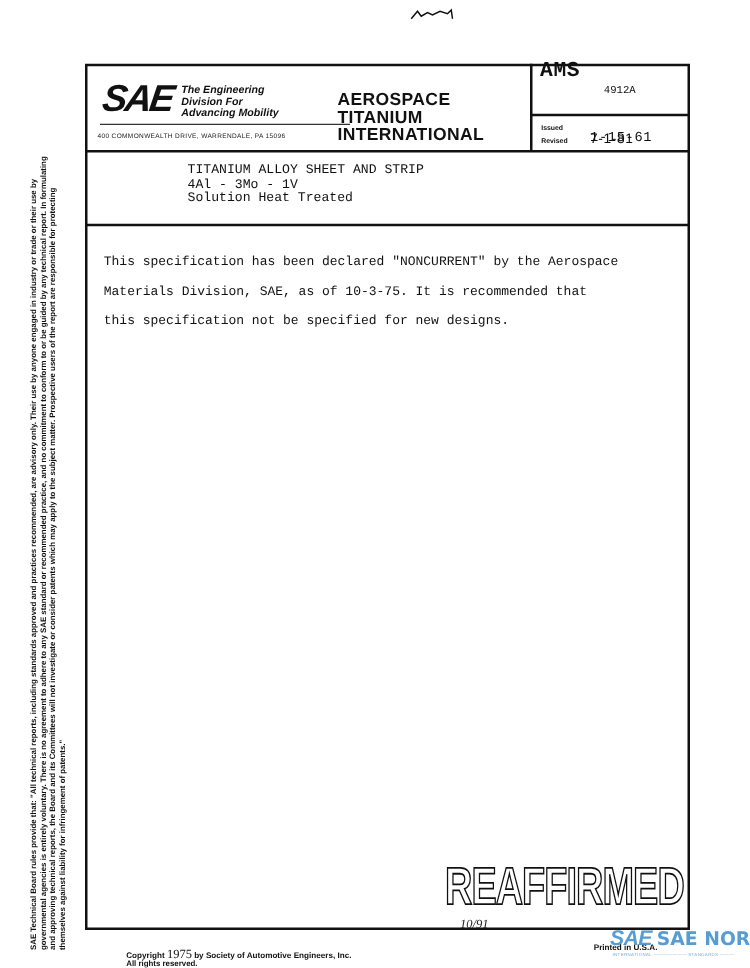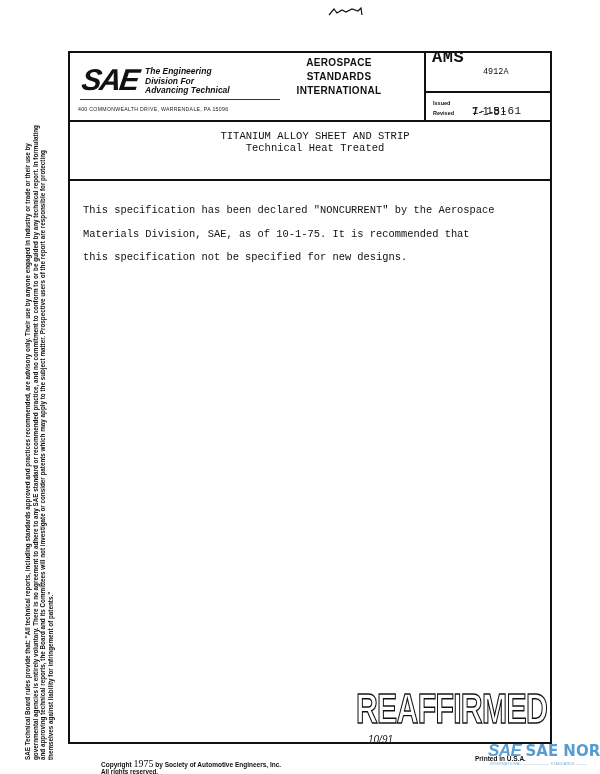--- a/index.html
+++ b/index.html
@@ -6,33 +6,33 @@
   body { width:600px; height:774px; background:#ffffff; position:relative; overflow:hidden; font-family:"Liberation Sans", sans-serif; color:#111; }
   .abs { position:absolute; }
   .frame { left:68px; top:51px; width:484px; height:693px; border:2px solid #111; box-sizing:border-box; }
   .hline { position:absolute; height:2px; background:#111; }
   .vline { position:absolute; width:2px; background:#111; }
   .sae-logo { left:82px; top:66px; font-family:"Liberation Sans", sans-serif; font-weight:900; font-style:italic; font-size:30px; letter-spacing:-2px; color:#111; line-height:28px; transform:skewX(-8deg); }
   .sae-logo span { display:inline-block; }
   .tagline { left:145px; top:67px; font-size:8.5px; font-style:italic; font-weight:bold; line-height:9.5px; color:#111; }
   .logo-rule { left:80px; top:99px; width:200px; height:1px; background:#333; }
   .address { left:78px; top:106px; font-size:5.2px; letter-spacing:0.3px; color:#222; white-space:nowrap; }
-  .aero-title { left:270px; top:56px; width:138px; text-align:center; font-size:10px; font-weight:bold; line-height:14px; letter-spacing:0.3px; }
+  .aero-title { left:270px; top:72px; width:138px; text-align:left; font-size:14px; font-weight:bold; line-height:14px; letter-spacing:0.3px; }
   .ams-label { left:432px; top:48px; font-size:17px; font-weight:900; letter-spacing:0.5px;font-family:Liberation Mono, monospace; }
   .ams-number { left:483px; top:67px; font-family:"Liberation Mono", monospace; font-size:8.5px; }
   .issued-lbl { left:433px; top:100px; font-size:5.5px; font-weight:bold; }
   .revised-lbl { left:433px; top:110px; font-size:5.5px; font-weight:bold; }
   .issued-val { left:472px; top:105px; font-family:"Liberation Mono", monospace; font-size:11px; letter-spacing:0.5px; }
   .revised-val { left:472px; top:105px; font-family:Liberation Sans, sans-serif; font-size:11px; letter-spacing:0.5px; }
-  .doc-title { left:150px; top:131px; width:330px; text-align:center; font-family:"Liberation Mono", monospace; font-size:10.5px; line-height:11.5px; color:#111; }
+  .doc-title { left:150px; top:131px; width:330px; font-family:"Liberation Mono", monospace; font-size:10.5px; line-height:11.5px; color:#111; }
   .body-text { left:83px; top:199px; width:460px; font-family:"Liberation Mono", monospace; font-size:10.4px; line-height:23.5px; color:#111; }
   .body-text p { margin:0 0 10px 0; white-space:pre-wrap; }
   .sidebar-note { left:24px; top:760px; width:640px; transform:rotate(-90deg); transform-origin:0 0; font-size:6.3px; line-height:7.5px; color:#111; font-weight:bold; }
   .reaffirmed { left:356px; top:686px; font-family:"Liberation Sans", sans-serif; font-size:42px; font-weight:bold; letter-spacing:-1px; color:#fff; -webkit-text-stroke:1.4px #111; transform:scaleX(0.72); transform-origin:0 0; line-height:46px; }
-  .reaffirm-date { left:368px; top:734px; font-style:italic; font-size:10px; color:#222; font-family:Liberation Sans, sans-serif; }
+  .reaffirm-date { left:368px; top:734px; font-style:italic; font-size:10px; color:#222; font-family:Liberation Serif, serif; }
   .copyright { left:101px; top:758px; font-size:6.5px; font-weight:bold; color:#111; white-space:nowrap; }
   .copyright .yr { font-family:"Liberation Serif", serif; font-size:10px; font-weight:normal; }
   .rights { left:101px; top:768px; font-size:6.3px; font-weight:bold; color:#111; }
   .printed { left:475px; top:755px; font-size:6.5px; font-weight:bold; color:#111; }
   .sae-norm { left:488px; top:741px; font-size:17px; font-weight:900; font-style:italic; color:#3a8cc9; opacity:0.85; letter-spacing:-0.5px; white-space:nowrap; }
   .sae-norm .norm { font-style:normal; font-family:"DejaVu Sans", sans-serif; font-weight:bold; font-size:15px; margin-left:4px; letter-spacing:0; }
   .norm-sub { left:490px; top:762px; font-size:3.5px; color:#7aa9cf; letter-spacing:0.3px; white-space:nowrap; }
   .signature { left:328px; top:5px; width:40px; height:12px; }
 </style>
 </head>
@@ -45,46 +45,47 @@
 <div class="abs frame"></div>
 <div class="hline" style="left:68px; top:120px; width:484px;"></div>
 <div class="hline" style="left:68px; top:179px; width:484px;"></div>
 <div class="vline" style="left:424px; top:51px; height:70px;"></div>
 <div class="hline" style="left:424px; top:91px; width:128px;"></div>
 
 <div class="abs sae-logo"><span>SAE</span></div>
 <div class="abs tagline">
   <div>The Engineering</div>
   <div>Division For</div>
-  <div>Advancing Technical</div>
+  <div>Advancing Mobility</div>
 </div>
 <div class="abs logo-rule"></div>
 <div class="abs address">400 COMMONWEALTH DRIVE, WARRENDALE, PA 15096</div>
 
 <div class="abs aero-title">
   <div>AEROSPACE</div>
-  <div>STANDARDS</div>
+  <div>TITANIUM</div>
   <div>INTERNATIONAL</div>
 </div>
 
 <div class="abs ams-label">AMS</div>
 <div class="abs ams-number">4912A</div>
 <div class="abs issued-lbl">Issued</div>
 <div class="abs revised-lbl">Revised</div>
 <div class="abs issued-val">1-15-61</div>
 <div class="abs revised-val">7-1-81</div>
 
 <div class="abs doc-title">
   <div>TITANIUM ALLOY SHEET AND STRIP</div>
-  <div>Technical Heat Treated</div>
+  <div>4Al - 3Mo - 1V</div>
+  <div>Solution Heat Treated</div>
 </div>
 
 <div class="abs body-text">
   <p>This specification has been declared "NONCURRENT" by the Aerospace
-Materials Division, SAE, as of 10-1-75. It is recommended that
+Materials Division, SAE, as of 10-3-75. It is recommended that
 this specification not be specified for new designs.</p>
 </div>
 
 <div class="abs sidebar-note">SAE Technical Board rules provide that: "All technical reports, including standards approved and practices recommended, are advisory only. Their use by anyone engaged in industry or trade or their use by governmental agencies is entirely voluntary. There is no agreement to adhere to any SAE standard or recommended practice, and no commitment to conform to or be guided by any technical report. In formulating and approving technical reports, the Board and its Committees will not investigate or consider patents which may apply to the subject matter. Prospective users of the report are responsible for protecting themselves against liability for infringement of patents."</div>
 
 <div class="abs reaffirmed">REAFFIRMED</div>
 <div class="abs reaffirm-date">10/91</div>
 
 <div class="abs copyright">
   <span>Copyright</span>

